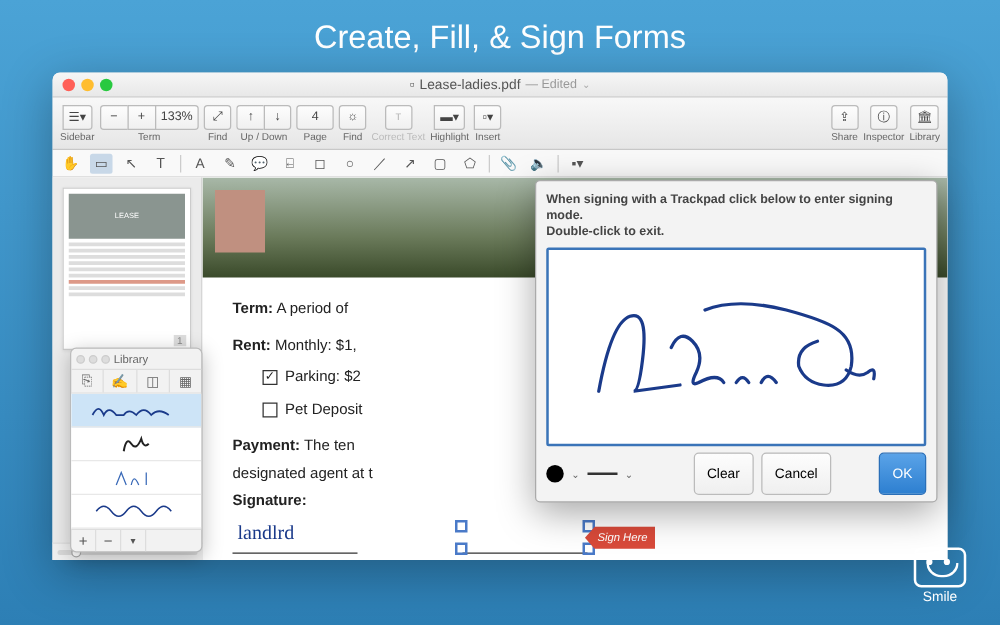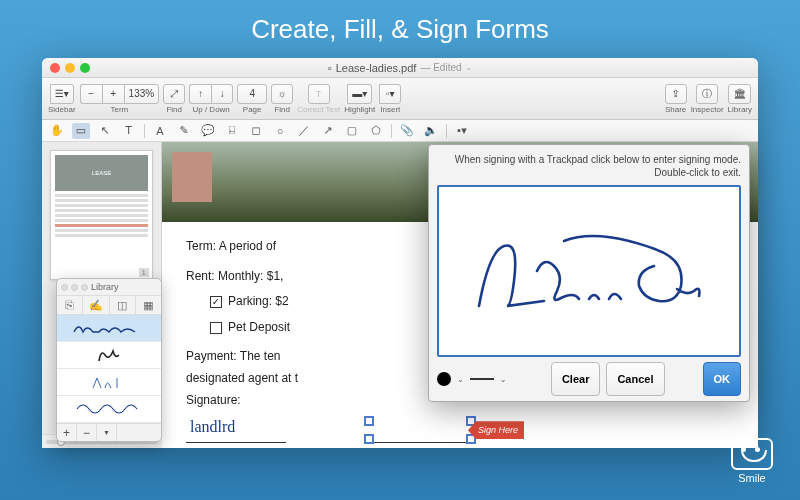--- a/index.html
+++ b/index.html
@@ -28,21 +28,21 @@
 .content { display: flex; height: calc(100% - 84px); background: #fff; }
 .sidebar-thumbs { width: 120px; background: #ebebeb; border-right: 1px solid #d0d0d0; padding: 8px; }
 .thumb { width: 100%; height: 130px; background: #fff; border: 1px solid #ccc; box-shadow: 0 1px 3px rgba(0,0,0,0.1); position: relative; padding: 4px; font-size: 5px; color: #666; }
 .thumb .thumb-hero { height: 36px; background: #8a9590; margin-bottom: 3px; display:flex; align-items:center; justify-content:center; color:#fff; font-size:6px; }
 .thumb .thumb-pg { position: absolute; bottom: 2px; right: 3px; font-size: 8px; color: #888; background:#ddd; padding:0 3px; }
 .thumb .thumb-line { height:3px; background:#ddd; margin:2px 0; }
 .doc-area { flex: 1; background: #fff; overflow: hidden; position: relative; }
 .doc-hero { height: 80px; background: linear-gradient(180deg,#a8b8a8 0%,#6a7a5a 60%,#3a4a2a 100%); position:relative; }
 .doc-hero::after { content:''; position:absolute; left:10px; top:10px; width:40px; height:50px; background:#c09080; }
 .doc-body { padding: 14px 24px; font-size: 12px; color: #222; line-height: 1.8; }
-.doc-body b { font-weight: normal; }
+.doc-body b { font-weight: bold; }
 .form-row { display: flex; align-items: center; gap: 6px; margin-left: 24px; margin-top:4px; }
 .chk { width: 12px; height: 12px; border: 1.5px solid #333; display: inline-flex; align-items: center; justify-content: center; font-size: 10px; }
 .sig-row { display: flex; gap: 84px; margin-top: 6px; }
 .sig-cell { display:flex; flex-direction:column; }
 .sig-line { width: 100px; border-bottom: 1px solid #333; height: 26px; position:relative; }
 .sig-landlord { position:absolute; bottom:0; left:4px; font-family: cursive; color:#1a3a8a; font-size:16px; }
 .tenant-frame { position:absolute; bottom:-2px; left:-6px; width:112px; height:28px; }
 .tenant-frame span { position:absolute; width:10px; height:10px; border:2px solid #4a7ac8; }
 .tf-tl{top:0;left:0;border-right:none;border-bottom:none;} .tf-tr{top:0;right:0;border-left:none;border-bottom:none;} .tf-bl{bottom:0;left:0;border-right:none;border-top:none;} .tf-br{bottom:0;right:0;border-left:none;border-top:none;}
 .sign-here { position:absolute; right:-54px; top:4px; background:#d94a3a; color:#fff; font-size:9px; font-style:italic; padding:1px 6px 1px 10px; clip-path: polygon(8px 0, 100% 0, 100% 100%, 8px 100%, 0 50%); }
@@ -58,29 +58,29 @@
 .lib-tab { flex:1; display:flex; align-items:center; justify-content:center; font-size:11px; color:#666; border-right:1px solid #ddd; }
 .lib-tab:last-child{border-right:none;}
 .lib-list { height: 108px; overflow:hidden; background:#fff; }
 .lib-item { height: 27px; border-bottom:1px solid #e8e8e8; display:flex; align-items:center; justify-content:center; }
 .lib-item.selected { background:#cde4f7; }
 .lib-item svg { width:80px; height:20px; }
 .lib-footer { height:18px; display:flex; border-top:1px solid #ddd; }
 .lib-footer .lf-btn { width:20px; display:flex; align-items:center; justify-content:center; font-size:12px; color:#555; border-right:1px solid #ddd; }
 
 .sign-dialog { position: absolute; right: 50px; top: 144px; width: 322px; height: 258px; background: #f3f3f3; border: 1px solid #aaa; border-radius: 4px; box-shadow: 0 8px 30px rgba(0,0,0,0.35); display:flex; flex-direction:column; padding:8px; }
-.sign-instr { font-size: 10px; color:#444; text-align:right; line-height:1.3; margin-bottom:6px; }
+.sign-instr { font-size: 10px; color:#444; text-align:left; line-height:1.3; margin-bottom:6px;font-weight:bold; }
 .sign-canvas { flex:1; background:#fff; border:2px solid #3a74b8; border-radius:2px; display:flex; align-items:center; justify-content:center; }
 .sign-canvas svg { width: 260px; height: 120px; }
 .sign-footer { height: 28px; display:flex; align-items:center; gap:6px; margin-top:8px; }
 .sf-color { width:14px; height:14px; background:#000; border-radius:50%; }
 .sf-stroke { width:24px; height:2px; background:#333; }
 .sf-drop { font-size:8px; color:#666; }
 .sf-spacer { flex:1; }
-.sf-btn { height:20px; padding:16px 10px; font-size:11px; background:linear-gradient(#fdfdfd,#efefef); border:1px solid #bbb; border-radius:4px; display:flex; align-items:center;font-weight:bold; }
+.sf-btn { height:20px; padding:16px 10px; font-size:11px; background:linear-gradient(#fdfdfd,#efefef); border:1px solid #bbb; border-radius:4px; display:flex; align-items:center; }
 .sf-btn.primary { background:linear-gradient(#5aa3e8,#2d7fd0); color:#fff; border-color:#2a6fb8;margin-left:32px; }
 
 .smile-logo { position:absolute; right:18px; bottom:14px; width:60px; height:48px; color:#fff; font-size:11px; text-align:center; }
 .smile-logo .face { width:42px; height:32px; border:2px solid #fff; border-radius:6px; margin:0 auto 2px; position:relative; }
 .smile-logo .face::before { content:''; position:absolute; left:8px; top:7px; width:5px; height:5px; background:#fff; border-radius:50%; box-shadow: 14px 0 0 #fff; }
 .smile-logo .face::after { content:''; position:absolute; left:8px; bottom:6px; width:22px; height:10px; border:2px solid #fff; border-top:none; border-radius:0 0 12px 12px; }
 </style>
 </head>
 <body>
 

